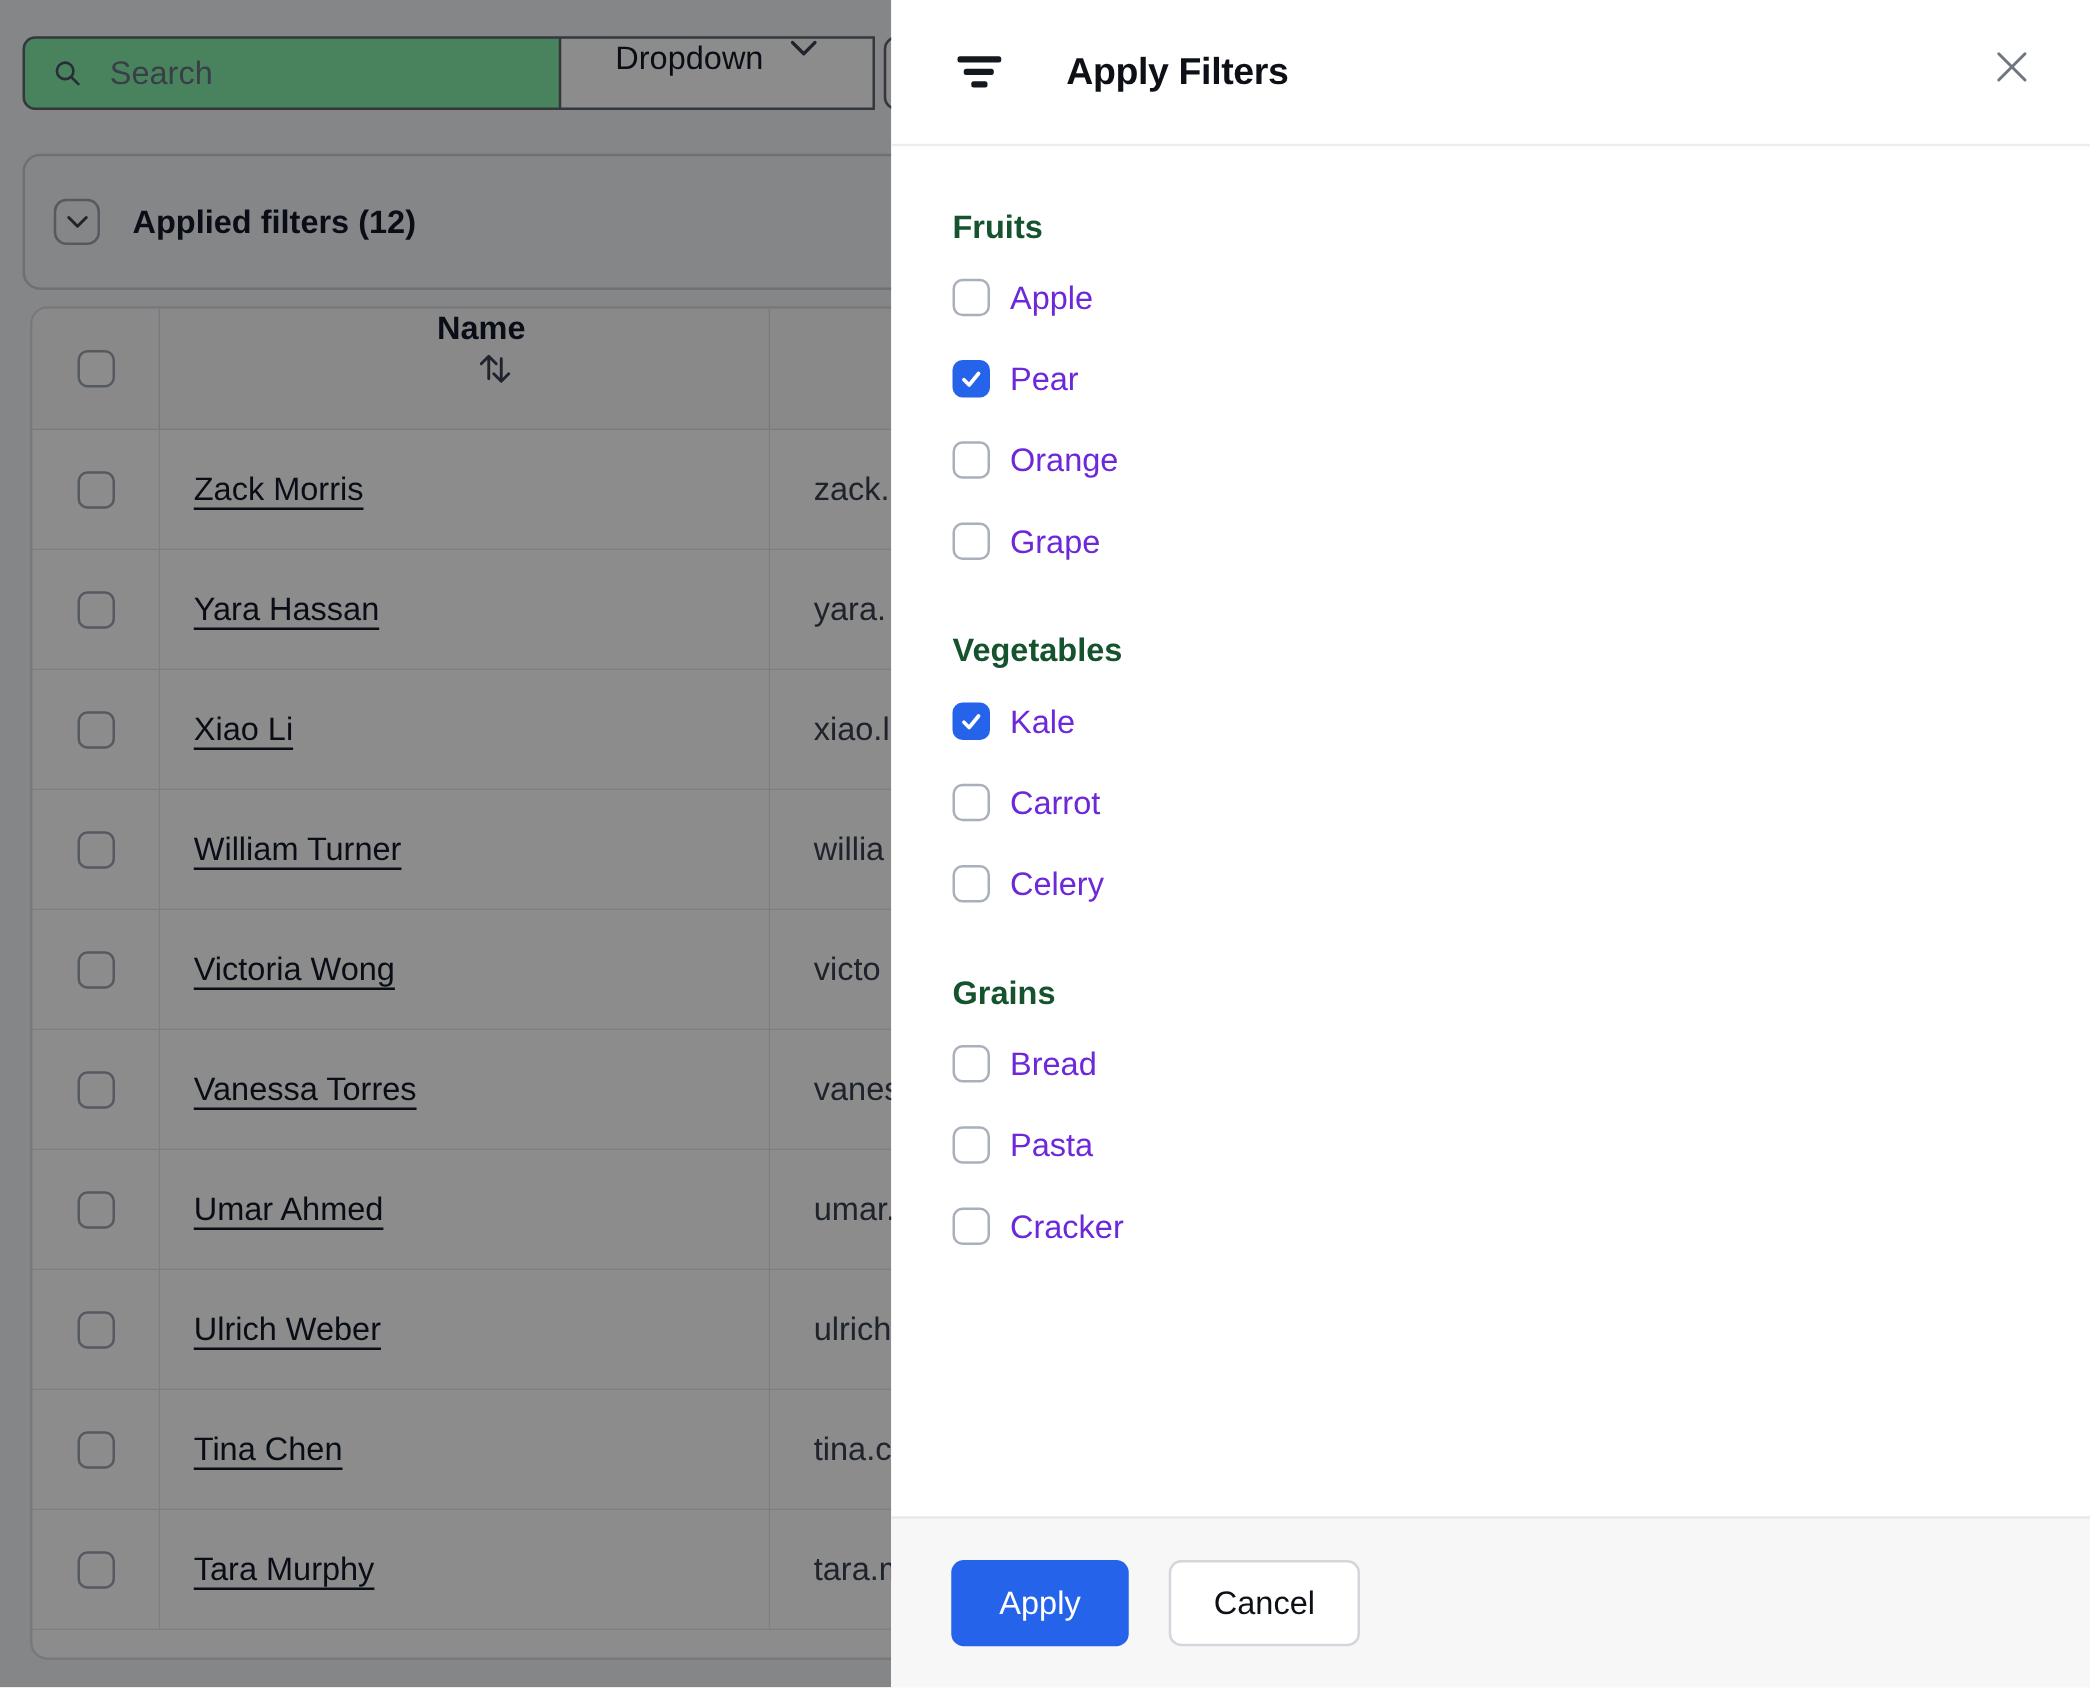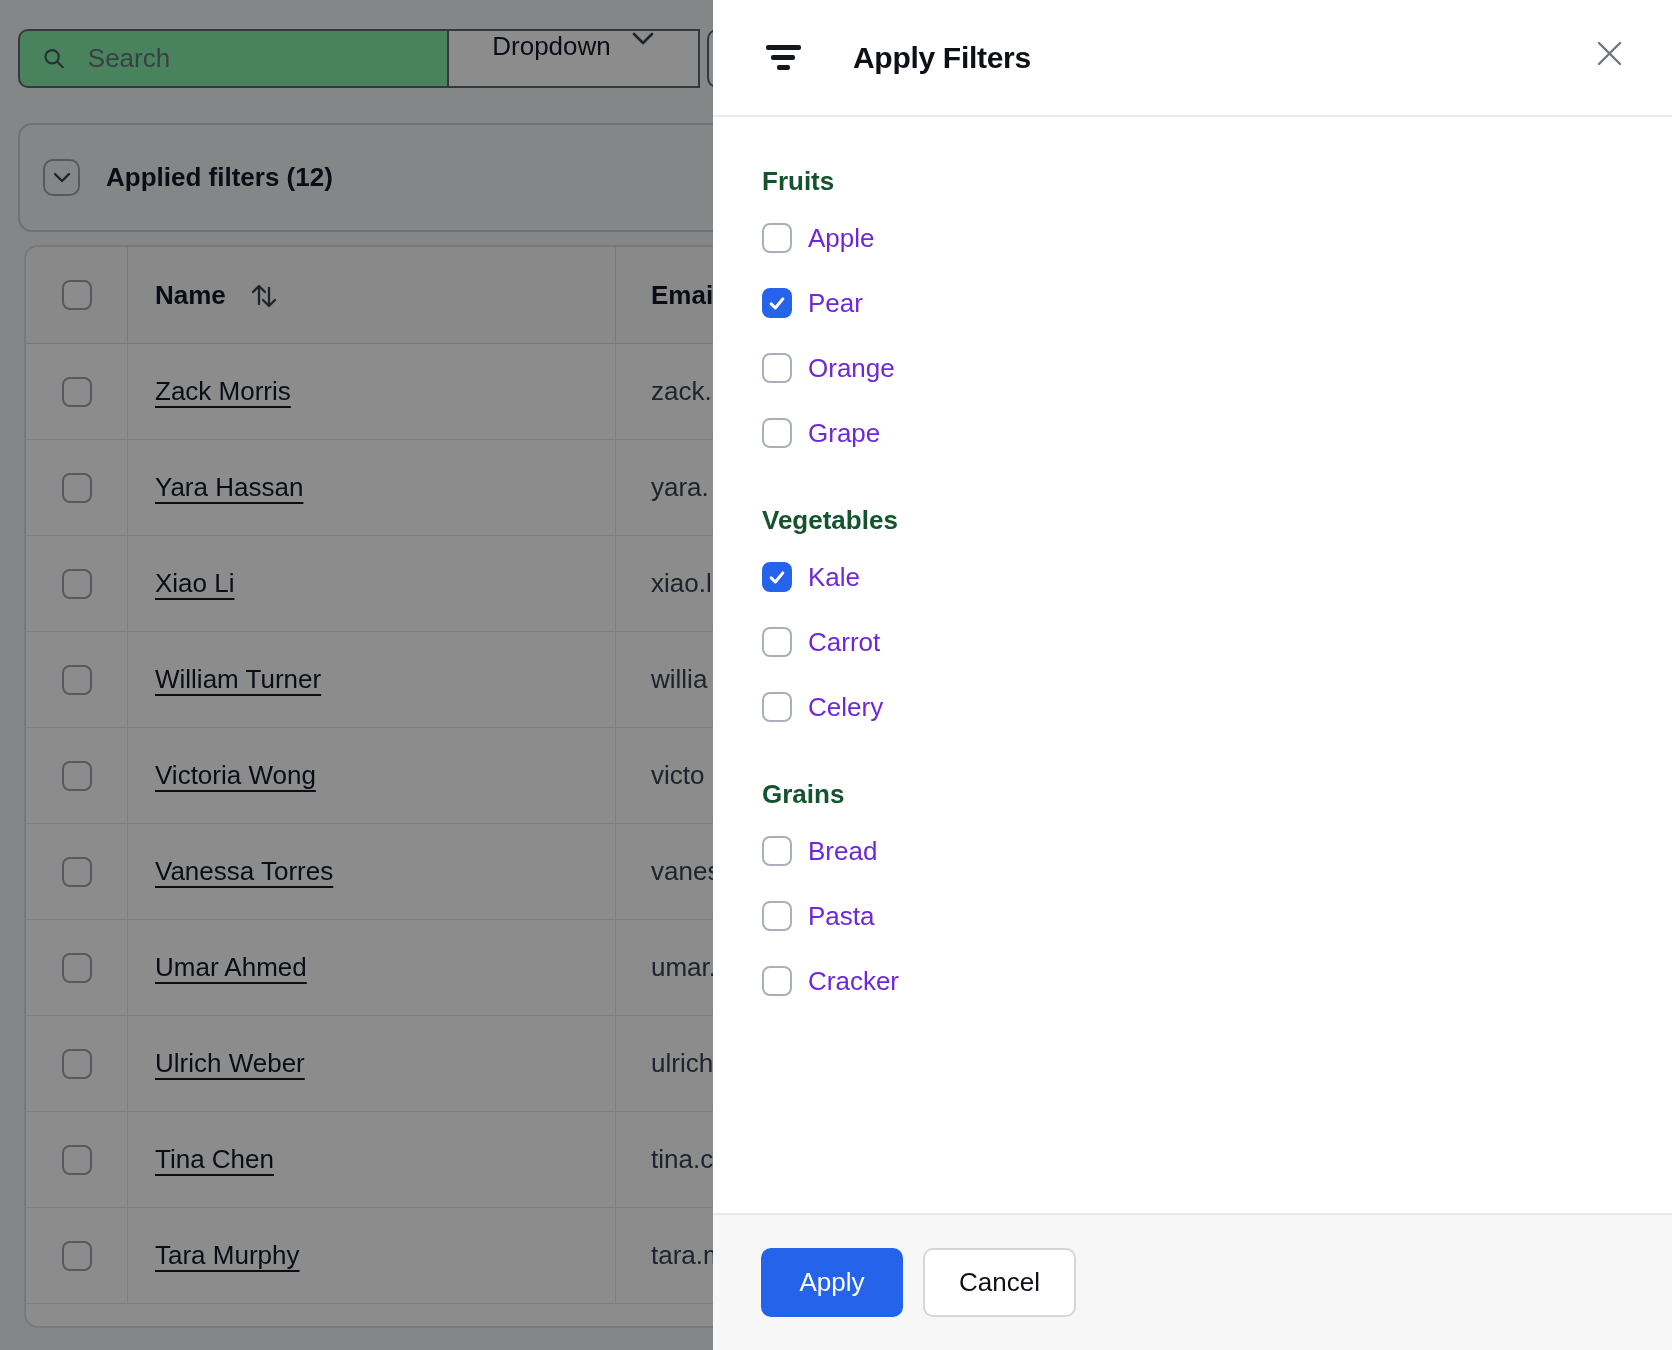--- a/index.html
+++ b/index.html
@@ -32,21 +32,21 @@
   .applied-bar{position:absolute;left:18px;top:123px;width:1320px;height:109px;
     border:2px solid #C9CDD3;border-radius:14px;display:flex;align-items:center;padding-left:23px;}
   .collapse-btn{width:37px;height:37px;border:2px solid #9CA3AF;border-radius:10px;background:transparent;
     display:flex;align-items:center;justify-content:center;cursor:pointer;flex:0 0 auto;}
   .applied-label{margin-left:26px;font-size:26px;font-weight:700;color:var(--c-text);}
 
   .table-card{position:absolute;left:24px;top:245px;width:1400px;height:1083px;background:#fff;
     border:2px solid var(--c-border-light);border-radius:14px;overflow:hidden;}
   .trow{display:grid;grid-template-columns:101px 488px 1fr;height:96px;border-bottom:1.5px solid #E2E5E9;}
   .thead{height:97px;background:#F9FAFB;border-bottom:1.5px solid var(--c-border-light);}
-  .thead .cell{font-weight:700;font-size:26px;color:var(--c-text);}
+  .thead .cell{font-weight:700;font-size:26px;color:var(--c-text);flex-direction:column;}
   .cell{display:flex;align-items:center;}
   .cell.c-check{justify-content:center;}
   .cell.c-name{padding-left:27px;border-left:1.5px solid #E2E5E9;}
   .cell.c-email{padding-left:35px;border-left:1.5px solid #E2E5E9;overflow:hidden;white-space:nowrap;}
   .thead .cell.c-name,.thead .cell.c-email{border-left-color:var(--c-border-light);}
   .tbl-cb{width:30px;height:30px;border:2px solid #9CA3AF;border-radius:8px;background:#fff;cursor:pointer;}
   .sort-ic{margin-left:22px;display:flex;align-items:center;}
   .name-link{font-size:26px;color:var(--c-text);text-decoration:underline;text-decoration-thickness:1.5px;text-underline-offset:6px;cursor:pointer;}
   .email-txt{font-size:26px;color:var(--c-muted);}
 
@@ -69,21 +69,21 @@
   .filter-section + .filter-section .sec-title{margin-top:54px;}
   .filter-item{display:flex;align-items:center;gap:16px;height:32px;margin-bottom:33px;cursor:pointer;}
   .fcb{width:30px;height:30px;border:2px solid #A9B0BB;border-radius:8px;background:#fff;flex:0 0 auto;
     display:flex;align-items:center;justify-content:center;}
   .fcb svg{display:none;}
   .fcb.checked{background:var(--c-accent);border-color:var(--c-accent);}
   .fcb.checked svg{display:block;}
   .f-label{font-size:26px;color:#6d28d9;}
 
   .panel-footer{position:absolute;left:0;bottom:0;width:100%;height:137px;background:#F7F7F8;
-    border-top:2px solid #E8E9EB;display:flex;align-items:center;padding-left:48px;gap:20px;}
+    border-top:2px solid #E8E9EB;display:flex;align-items:center;padding-left:48px;gap:32px;}
   .btn{font-family:inherit;font-size:26px;border-radius:10px;cursor:pointer;height:69px;}
   .btn-apply{width:142px;background:var(--c-accent);color:#fff;border:none;font-weight:500;}
   .btn-cancel{width:153px;background:#fff;color:#0D1117;border:2px solid #D3D7DC;}
 </style>
 </head>
 <body>
 
 <div class="stage">
 
   <div class="left-ui">

